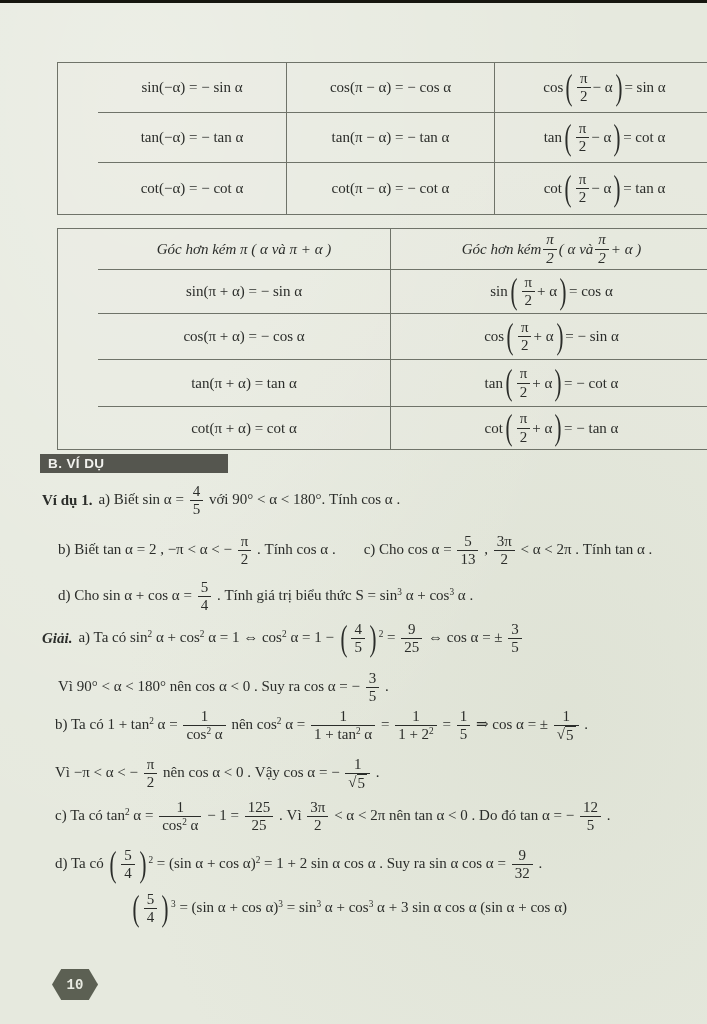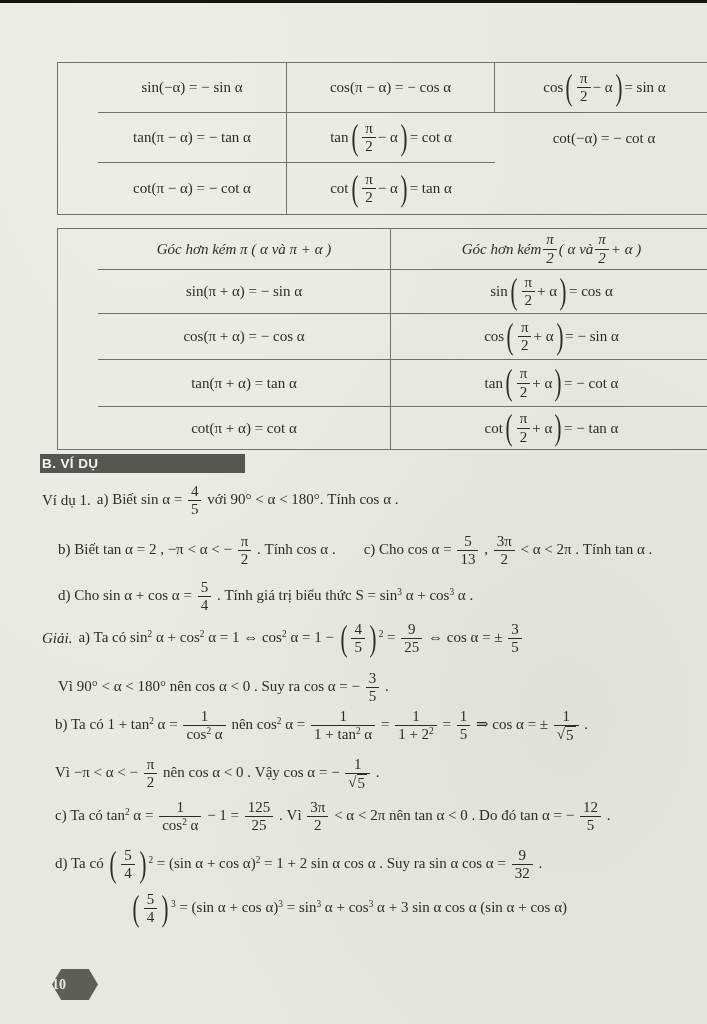--- a/index.html
+++ b/index.html
@@ -37,52 +37,53 @@
   .ttable .cell.last-row{border-bottom:none;}
   #table1{left:57px;top:62px;display:grid;
           grid-template-columns:189px 208px 219px;
           grid-template-rows:50px 50px 51px;}
   #table2{left:57px;top:228px;display:grid;
           grid-template-columns:293px 321px;
           grid-template-rows:41px 44px 46px 47px 42px;}
   #table2 .hdr{font-size:15px;font-style:italic;}
 
   
-  .section-bar{position:absolute;left:40px;top:454px;width:205px;height:19px;
+  .section-bar{position:absolute;left:40px;top:454px;width:188px;height:19px;
                background:#55564f;color:#f2f2ee;display:flex;align-items:center;
                font-family:"Liberation Sans","DejaVu Sans",sans-serif;
-               font-weight:bold;font-size:13.5px;padding-left:2px;box-sizing:border-box;
+               font-weight:bold;font-size:13.5px;padding-left:8px;box-sizing:border-box;
                letter-spacing:0.4px;}
 
   
   .line{position:absolute;white-space:nowrap;display:flex;align-items:center;}
-  .lead{font-weight:normal;margin-right:6px;}
+  .lead{font-weight:bold;margin-right:6px;}
   .lead.italic{font-style:italic;}
   .gap{display:inline-block;width:28px;}
 
   
   .page-num{position:absolute;left:52px;top:969px;width:46px;height:31px;
-            background:#5c6053;color:#e9ebe2;display:flex;align-items:center;
+            background:#5c6053;color:#e9ebe2;display:flex;align-items:center;justify-content:center;
             clip-path:polygon(0 50%,20% 0,80% 0,100% 50%,80% 100%,20% 100%);
             font-weight:bold;font-size:14px;
-            font-family:Liberation Serif, serif;
+            font-family:Liberation Mono, monospace;
             box-shadow:2px 2px 0 rgba(120,124,110,0.35);}
 </style>
 </head>
 <body>
 
 <div class="top-strip"></div>
 
 <div id="table1" class="ttable">
   <div class="cell math">sin(−α) = − sin α</div>
   <div class="cell math">cos(π − α) = − cos α</div>
   <div class="cell math last-col">cos<span class="bigp">(</span><span class="frac">
         <span class="num">π</span>
         <span class="den">2</span>
       </span> − α<span class="bigp">)</span> = sin α</div>
+  <div class="cell math">tan(−α) = − tan α</div>
   <div class="cell math">tan(π − α) = − tan α</div>
   <div class="cell math last-col">tan<span class="bigp">(</span><span class="frac">
         <span class="num">π</span>
         <span class="den">2</span>
       </span> − α<span class="bigp">)</span> = cot α</div>
   <div class="cell math last-row">cot(−α) = − cot α</div>
   <div class="cell math last-row">cot(π − α) = − cot α</div>
   <div class="cell math last-col last-row">cot<span class="bigp">(</span><span class="frac">
         <span class="num">π</span>
         <span class="den">2</span>

